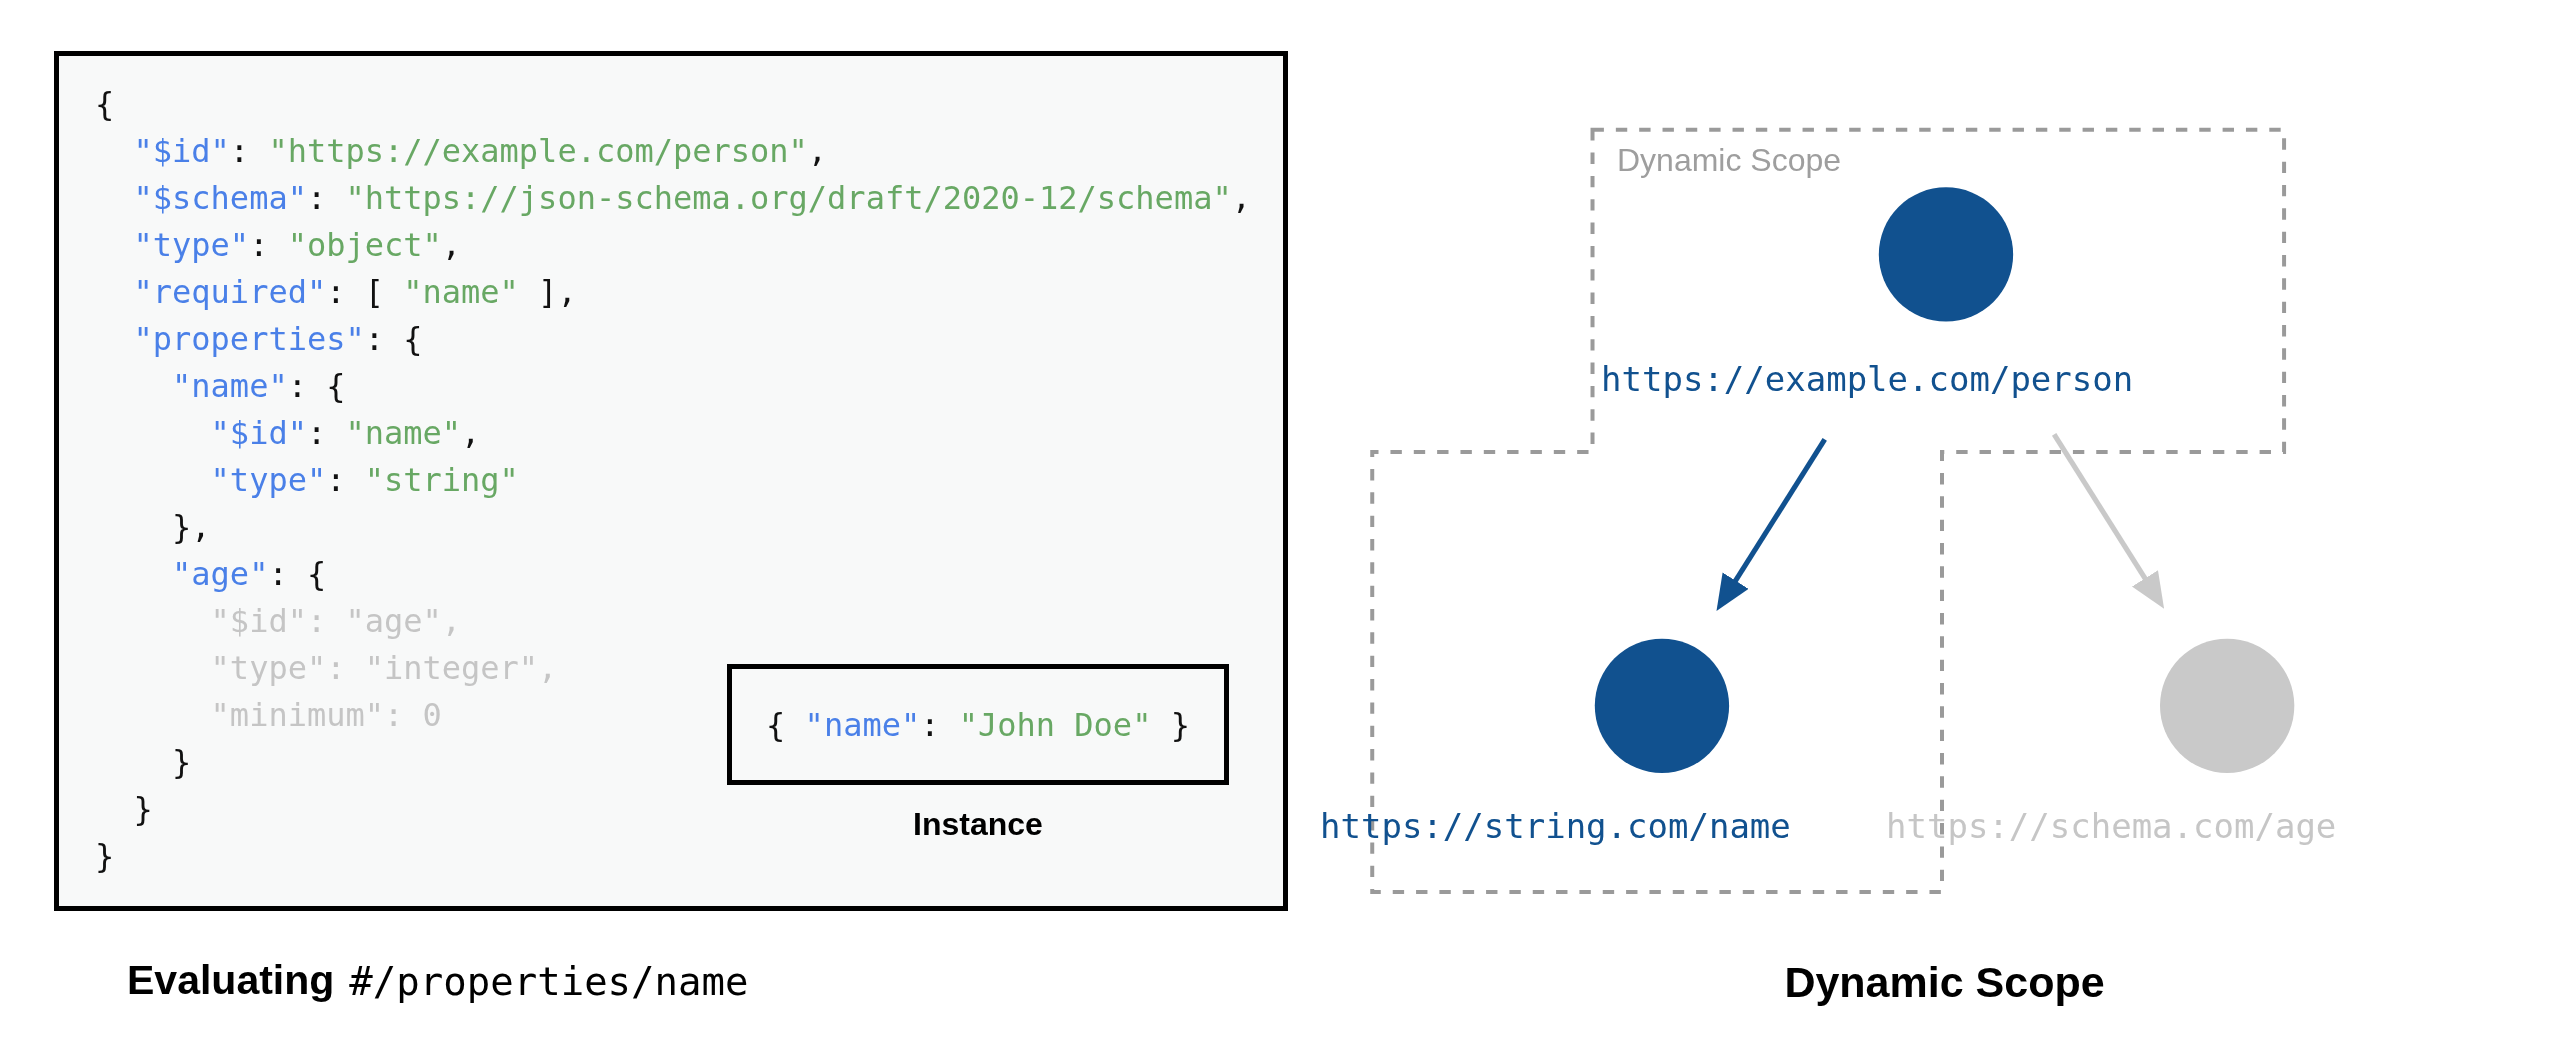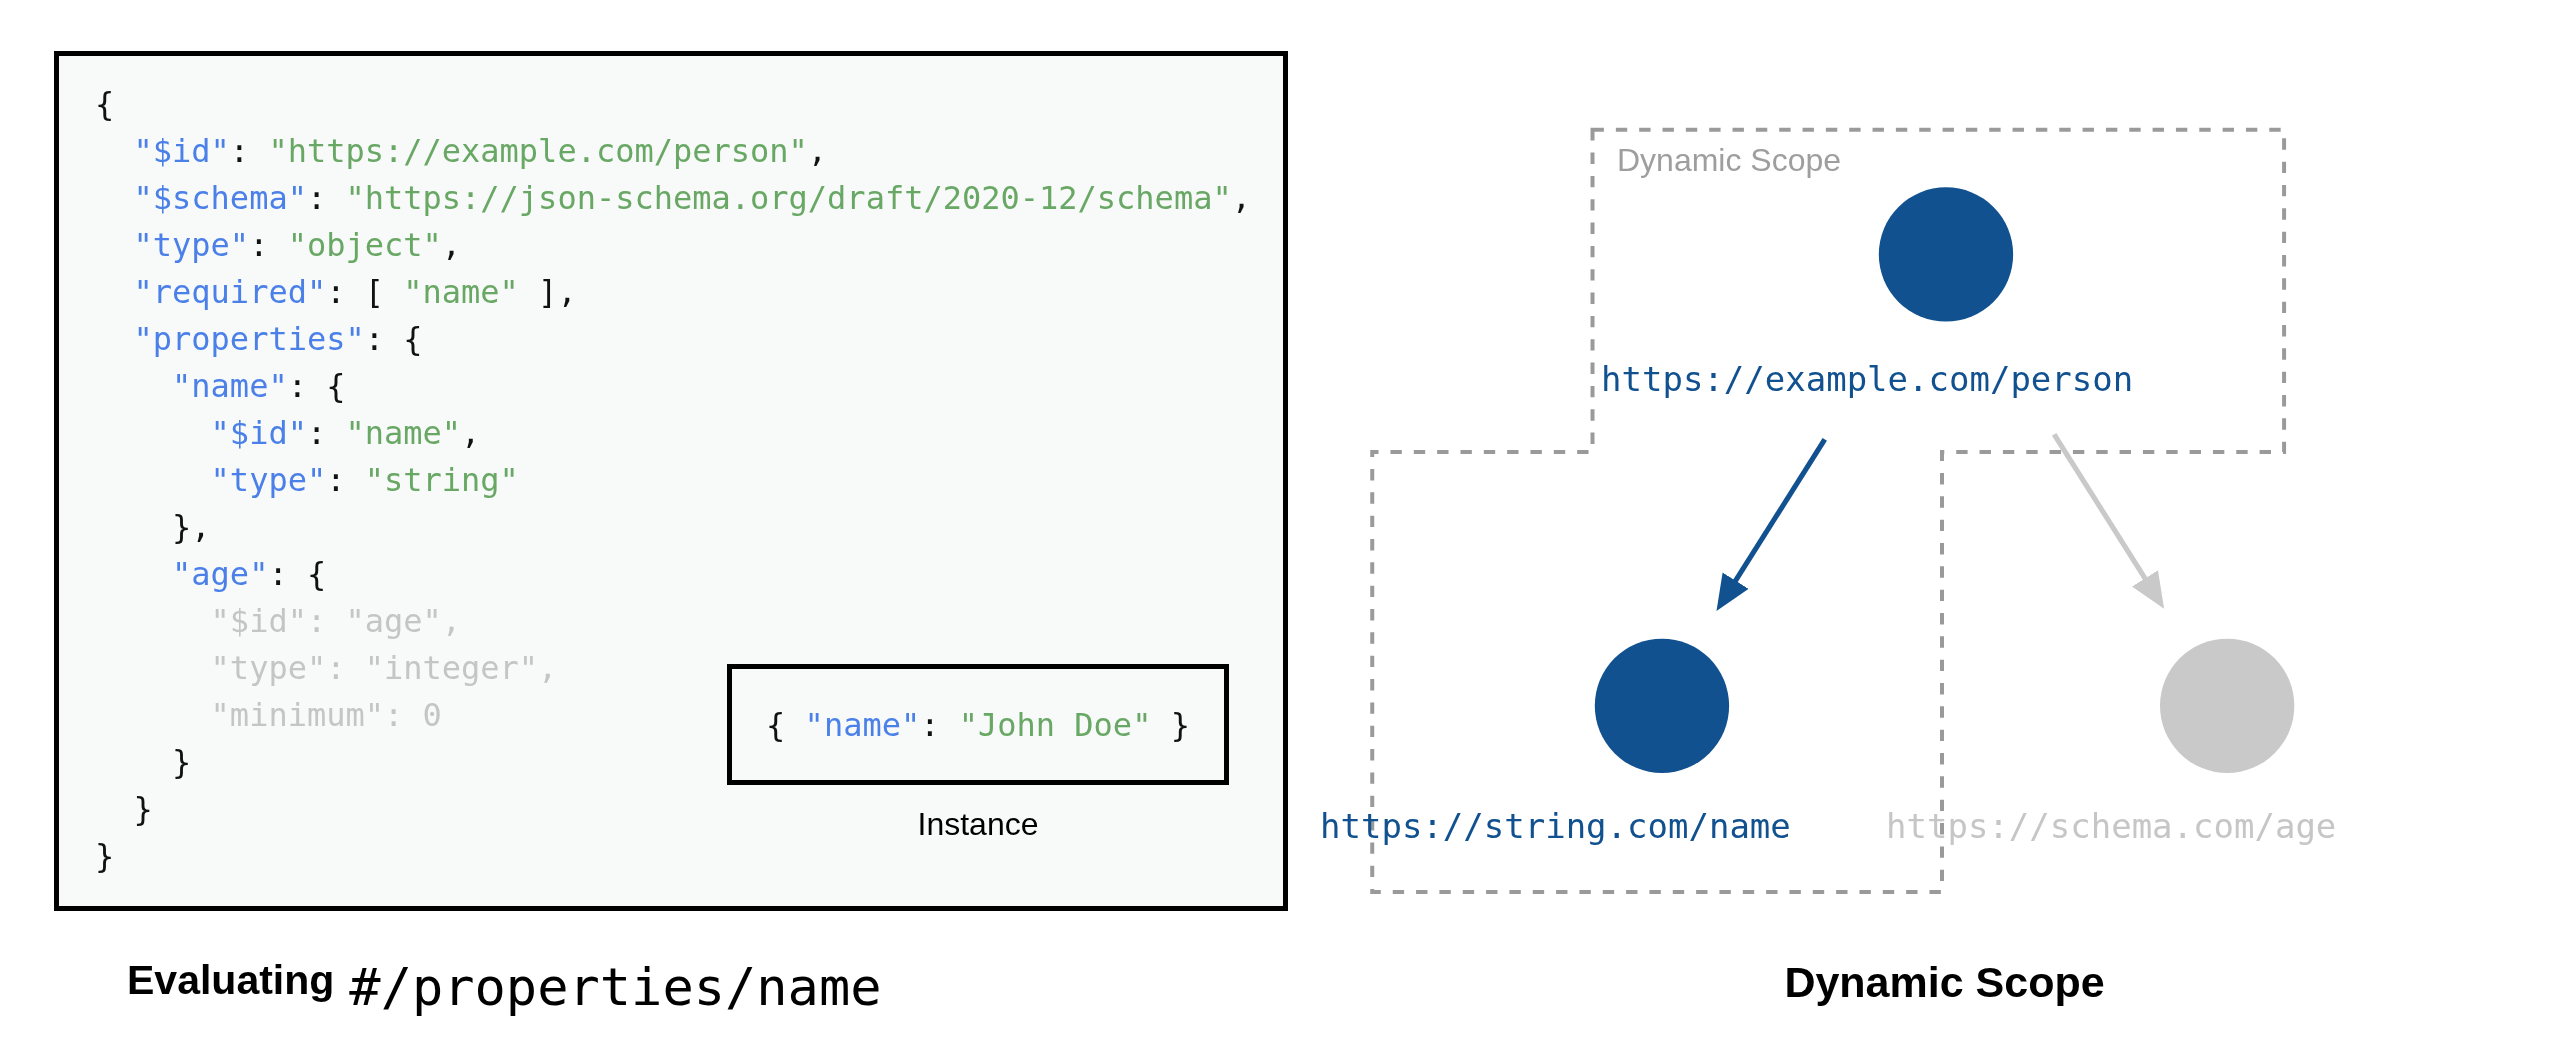--- a/index.html
+++ b/index.html
@@ -28,29 +28,29 @@
   .t-f{color:var(--muted_code);}
 
   .instance-box{
     position:absolute;left:668px;top:608px;width:502px;height:121px;
     background:var(--panel_bg);border:5.1px solid #000;
     display:flex;align-items:center;justify-content:center;
     font-family:"DejaVu Sans Mono",monospace;font-size:32px;white-space:pre;
   }
   .instance-label{
     position:absolute;left:668px;top:750px;width:502px;text-align:center;
-    font-family:"Liberation Sans",sans-serif;font-weight:normal;font-size:32px;color:#000;
+    font-family:"Liberation Sans",sans-serif;font-weight:bold;font-size:32px;color:#000;
   }
 
   .caption-left{
     position:absolute;left:127px;top:957px;
-    display:flex;align-items:flex-start;gap:15px;color:#000;
+    display:flex;align-items:flex-end;gap:15px;color:#000;
   }
   .cap-bold{font-family:"Liberation Sans",sans-serif;font-weight:bold;font-size:41px;}
-  .cap-code{font-family:"DejaVu Sans Mono",monospace;font-size:52px;font-weight:normal;}
+  .cap-code{font-family:"DejaVu Sans Mono",monospace;font-size:39px;font-weight:normal;}
 
   
   svg.diagram{position:absolute;left:0;top:0;width:2576px;height:1053px;}
   .boundary{fill:none;stroke:var(--dash_gray);stroke-width:7;stroke-dasharray:20 21;}
   .node-active{fill:var(--active_blue);}
   .node-inactive{fill:var(--inactive_gray);}
   .edge-active{stroke:var(--active_blue);stroke-width:9;fill:none;}
   .edge-inactive{stroke:var(--inactive_gray);stroke-width:9;fill:none;}
   .ah-active{fill:var(--active_blue);}
   .ah-inactive{fill:var(--inactive_gray);}

